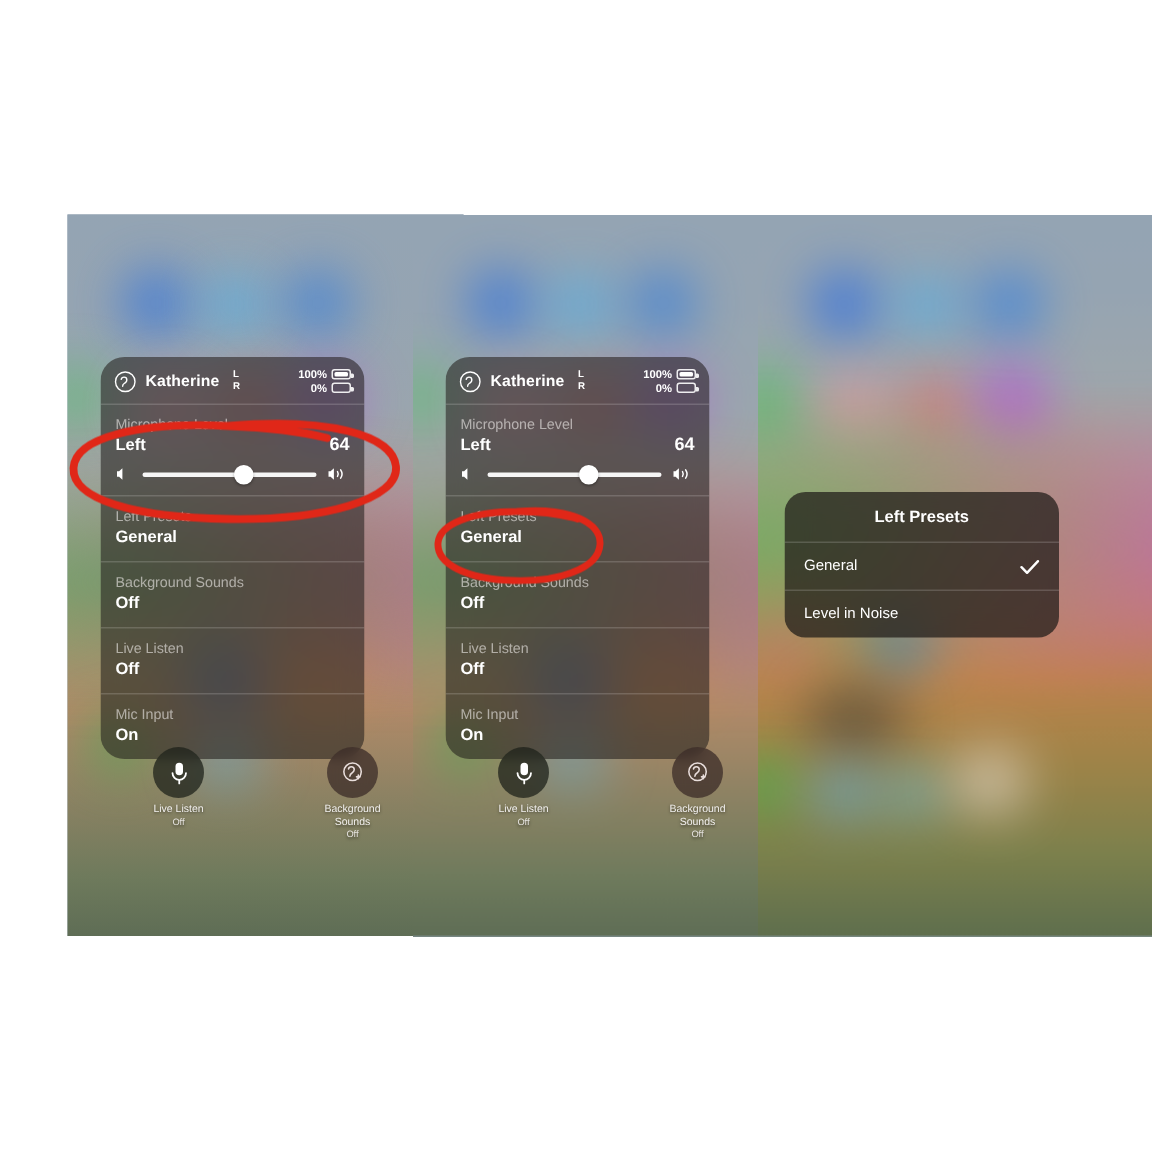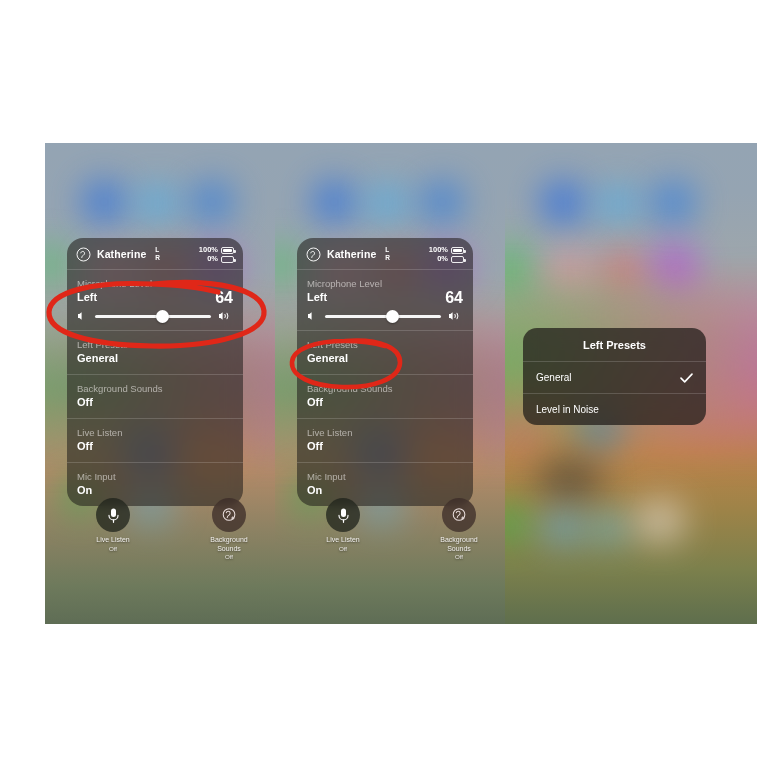--- a/index.html
+++ b/index.html
@@ -21,20 +21,21 @@
   }
 
   
   .panel {
     position: absolute;
     top: 143px;
     width: 252px;
     height: 481px;
     overflow: hidden;
     background: #8fa0b0;
+    padding-left: 12px;
   }
   #panel1 { left: 45px; }
   #panel2 { left: 275px; }
   #panel3 { left: 505px; }
 
   
   .wall {
     position: absolute;
     inset: -40px;
     filter: blur(0px);
@@ -114,21 +115,21 @@
     font-weight: bold;
     margin-left: 3px;
     color: #fff;
   }
   .batts {
     margin-left: auto;
     text-align: right;
   }
   .batt-row {
     display: flex;
-    align-items: flex-end;
+    align-items: center;
     justify-content: flex-end;
     gap: 3px;
     line-height: 9px;
   }
   .batt-pct { font-size: 7.5px; font-weight: bold; color:#fff; }
   .batt-ico {
     width: 13px; height: 7px;
     border: 1px solid rgba(255,255,255,.9);
     border-radius: 2px;
     position: relative;
@@ -165,21 +166,21 @@
     font-size: 11px;
     font-weight: bold;
     color: #fff;
     line-height: 14px;
     margin-top: 0px;
   }
   .row-right {
     position: absolute;
     right: 10px;
     top: 19px;
-    font-size: 16px;
+    font-size: 12px;
     font-weight: bold;
     color: #fff;
   }
 
   
   .slider-wrap {
     display: flex;
     align-items: center;
     gap: 7px;
     margin-top: 7px;

